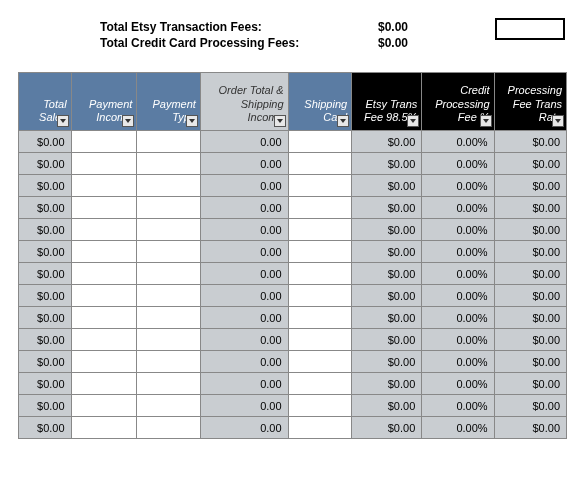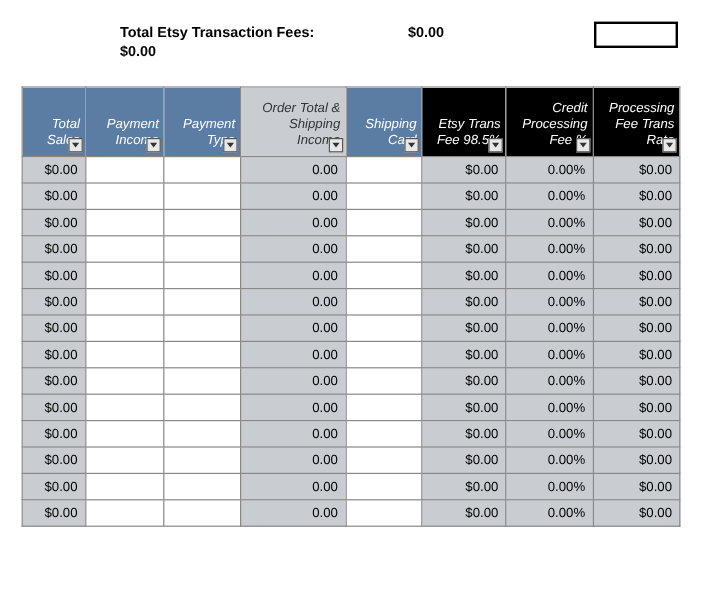--- a/index.html
+++ b/index.html
@@ -13,20 +13,21 @@
     height: 500px;
     overflow: hidden;
   }
   .summary {
     padding: 20px 0 10px 100px;
     position: relative;
   }
   .summary-row {
     display: flex;
     margin-bottom: 2px;
+    gap: 38px;
   }
   .summary-label {
     width: 240px;
     font-weight: bold;
     font-size: 12px;
   }
   .summary-value {
     font-weight: bold;
     font-size: 12px;
   }
@@ -97,20 +98,21 @@
 </head>
 <body>
 
 <div class="summary">
   <div class="blank-box"></div>
   <div class="summary-row">
     <div class="summary-label">Total Etsy Transaction Fees:</div>
     <div class="summary-value">$0.00</div>
   </div>
   <div class="summary-row">
+    <div class="summary-label">Total Credit Card Processing Fees:</div>
     <div class="summary-value">$0.00</div>
   </div>
 </div>
 
 <div class="table-wrap">
 <table>
   <colgroup>
     <col class="col-sales">
         <col class="col-shipinc">
         <col class="col-paytype">

